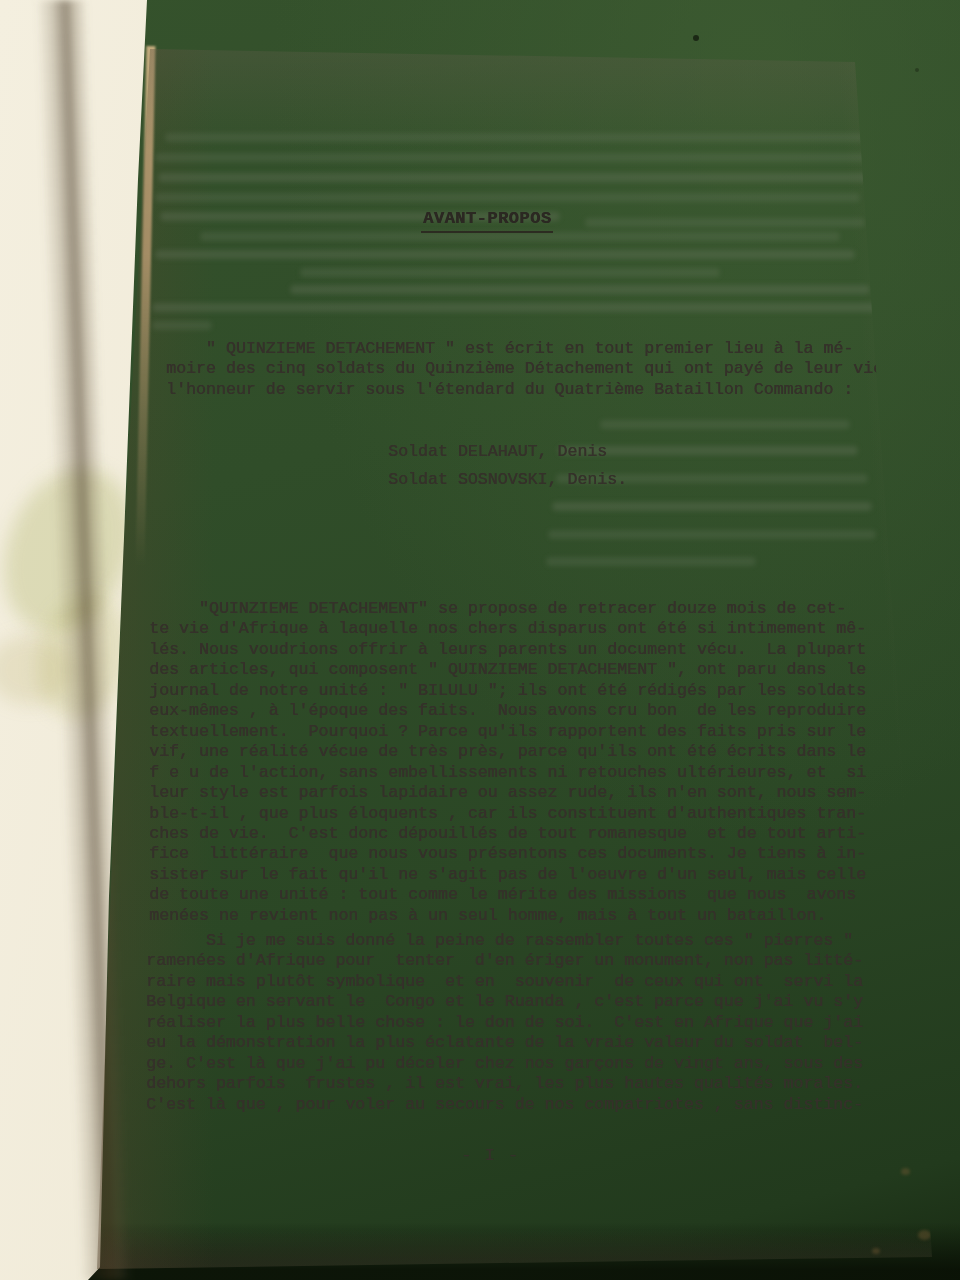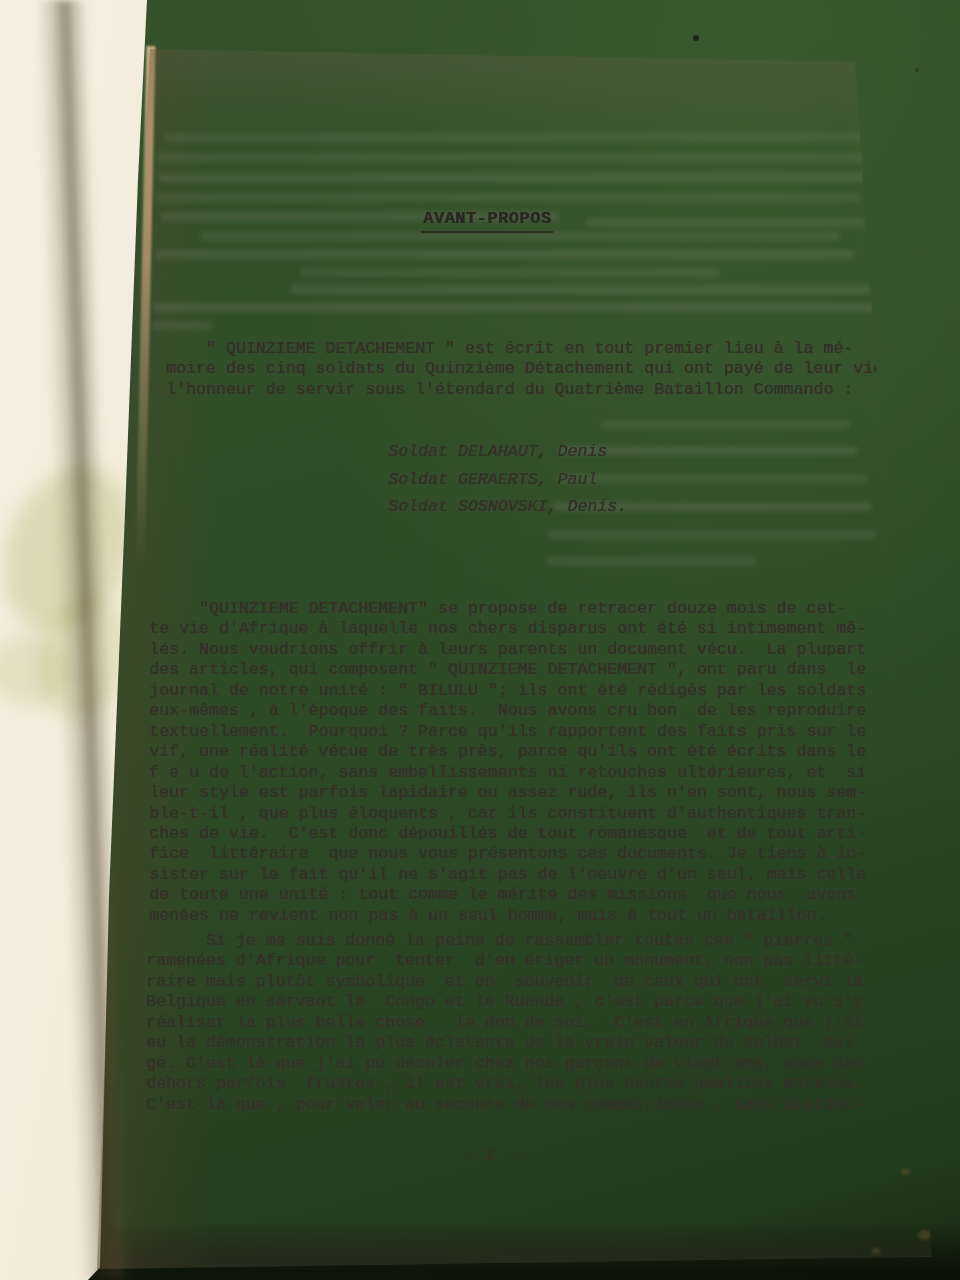--- a/index.html
+++ b/index.html
@@ -60,21 +60,21 @@
     font-size:16.6px;line-height:20.45px;
     text-shadow:.45px 0 0 currentColor;
   }
   .doc-title{
     position:absolute;left:421px;top:209px;
     font-size:17px;font-weight:bold;letter-spacing:.5px;
     color:#2b2822;text-shadow:.5px 0 0 currentColor;
     border-bottom:2.5px solid rgba(42,38,31,.88);padding:0 2px 3px 2px;
   }
   .soldiers{position:absolute;left:388px;top:438px;line-height:27.6px;font-size:16.6px;}
-  .soldiers div{white-space:pre;color:var(--ink,#35312a);text-shadow:.45px 0 0 currentColor;font-style:italic;}
+  .soldiers div{white-space:pre;color:var(--ink,#35312a);text-shadow:.45px 0 0 currentColor;}
   .pagenum{position:absolute;left:461px;top:1146px;font-size:17px;letter-spacing:1.5px;}
   .stain{position:absolute;border-radius:50%;background:rgba(122,92,52,.4);filter:blur(1.5px);}
 </style>
 </head>
 <body>
 
 <div class="photo">
 
   <span class="dust" style="left:693px;top:35px;width:6px;height:6px;"></span>
   <span class="dust" style="left:915px;top:68px;width:4px;height:4px;opacity:.5;"></span>
@@ -110,21 +110,20 @@
     <span class="ghost" style="left:546px;top:557px;width:210px;"></span>
 
     <div class="doc-title">AVANT-PROPOS</div>
 
     <pre class="tw" style="left:166px;top:339px;">    " QUINZIEME DETACHEMENT " est écrit en tout premier lieu à la mé-
 moire des cinq soldats du Quinzième Détachement qui ont payé de leur vie
 l'honneur de servir sous l'étendard du Quatrième Bataillon Commando :</pre>
 
     <div class="soldiers">
       <div>Soldat DELAHAUT, Denis</div>
-      <div>Soldat GERAERTS, Paul</div>
       <div>Soldat SOSNOVSKI, Denis.</div>
     </div>
 
     <pre class="tw" style="left:149px;top:599px;">     "QUINZIEME DETACHEMENT" se propose de retracer douze mois de cet-
 te vie d'Afrique à laquelle nos chers disparus ont été si intimement mê-
 lés. Nous voudrions offrir à leurs parents un document vécu.  La plupart
 des articles, qui composent " QUINZIEME DETACHEMENT ", ont paru dans  le
 journal de notre unité : " BILULU "; ils ont été rédigés par les soldats
 eux-mêmes , à l'époque des faits.  Nous avons cru bon  de les reproduire
 textuellement.  Pourquoi ? Parce qu'ils rapportent des faits pris sur le

